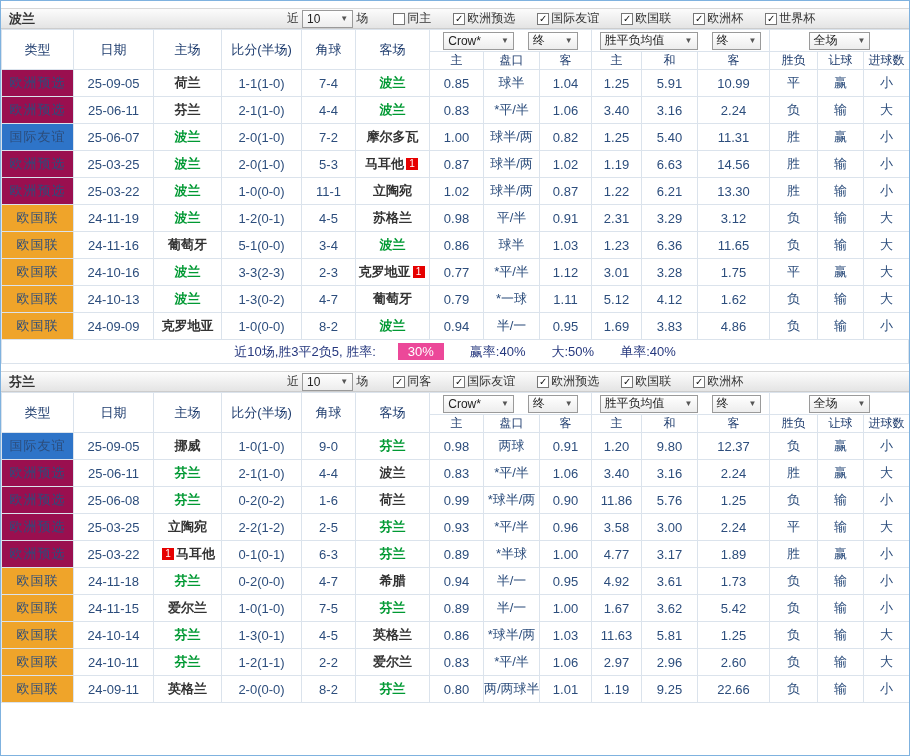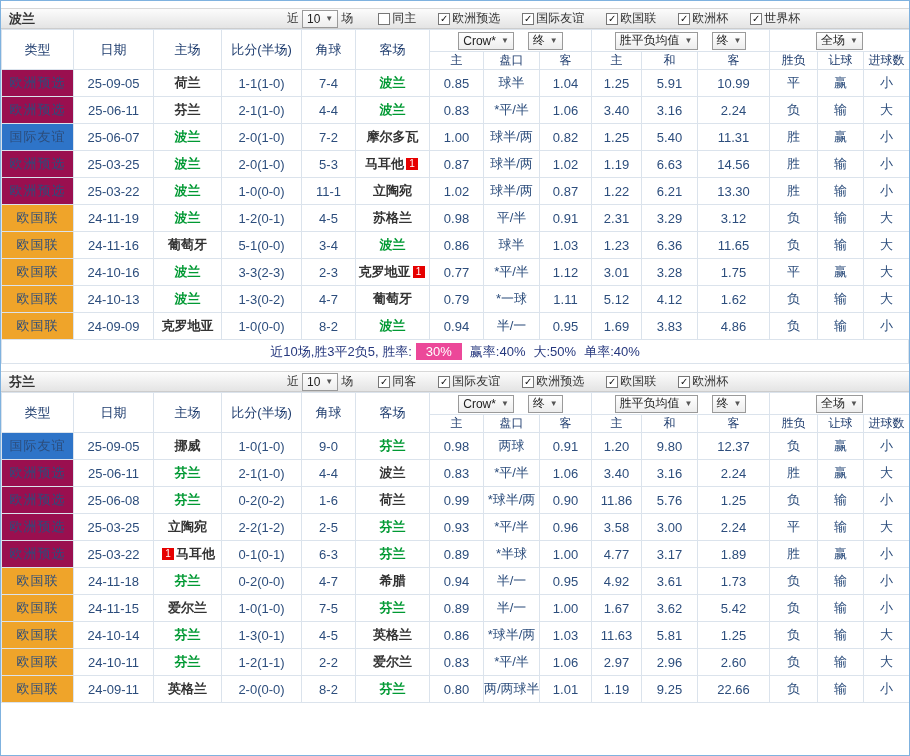--- a/index.html
+++ b/index.html
@@ -27,21 +27,21 @@
   .flabel { margin:0 3px; }
   .cb-list { display:inline-flex; align-items:center; }
   .cb-item { display:inline-flex; align-items:center; margin-left:22px; cursor:pointer; }
   .cb-box { width:12px; height:12px; border:1px solid #777; background:#fff; display:inline-flex; align-items:center;
             justify-content:center; font-size:10px; color:#111; margin-right:2px; line-height:1; }
   .cb-box.checked::after { content:"✓"; }
   .cb-label { color:#333; }
 
   
   .dd { display:inline-flex; align-items:center; border:1px solid #9a9a9a; background:linear-gradient(#ffffff,#ededed);
-        padding:0 4px; height:18px; font-size:12px; color:#222; gap:5px; cursor:pointer; white-space:nowrap; }
+        padding:0 4px; height:18px; font-size:12px; color:#222; gap:20px; cursor:pointer; white-space:nowrap; }
   .dd .arrow { font-size:8px; color:#555; }
   .hgroup { display:flex; align-items:center; justify-content:center; gap:14px; }
 
   
   table.grid { border-collapse:collapse; table-layout:fixed; width:908px;padding-left:26px; }
   .grid td { border:1px solid #dbe3ec; text-align:center; vertical-align:middle; white-space:nowrap; overflow:hidden; }
   .grid thead td { color:#1e3c6e; font-size:13px; background:#fff; }
   .grid tr.h1 { height:22px; }
   .grid tr.h2 { height:18px; }
   .grid tr.h2 td { font-size:12px; }
@@ -57,21 +57,21 @@
   .tname.self { color:#009933; }
   .cell-score { color:#e60000; }
   .c-red { color:#ff0000; }
   .c-green { color:#009933; }
   .c-blue { color:#0033cc; }
   .badge { display:inline-block; min-width:12px; height:12px; line-height:12px; background:#e60000; color:#fff;
            font-size:10px; margin:0 2px; vertical-align:1px; }
 
   
   .summary-row { height:24px; border:1px solid #dbe3ec; border-top:none; width:908px; display:flex; align-items:center;
-                 justify-content:center; gap:8px; font-size:13px; color:#26387e; }
+                 justify-content:center; gap:26px; font-size:13px; color:#26387e; }
   .pct { background:#ec4899; color:#fff; padding:1px 10px; font-size:13px; margin-left:-4px; }
 </style>
 </head>
 <body>
 
 <div class="window">
 
 
   <div id="sections">
   <section class="panel">

